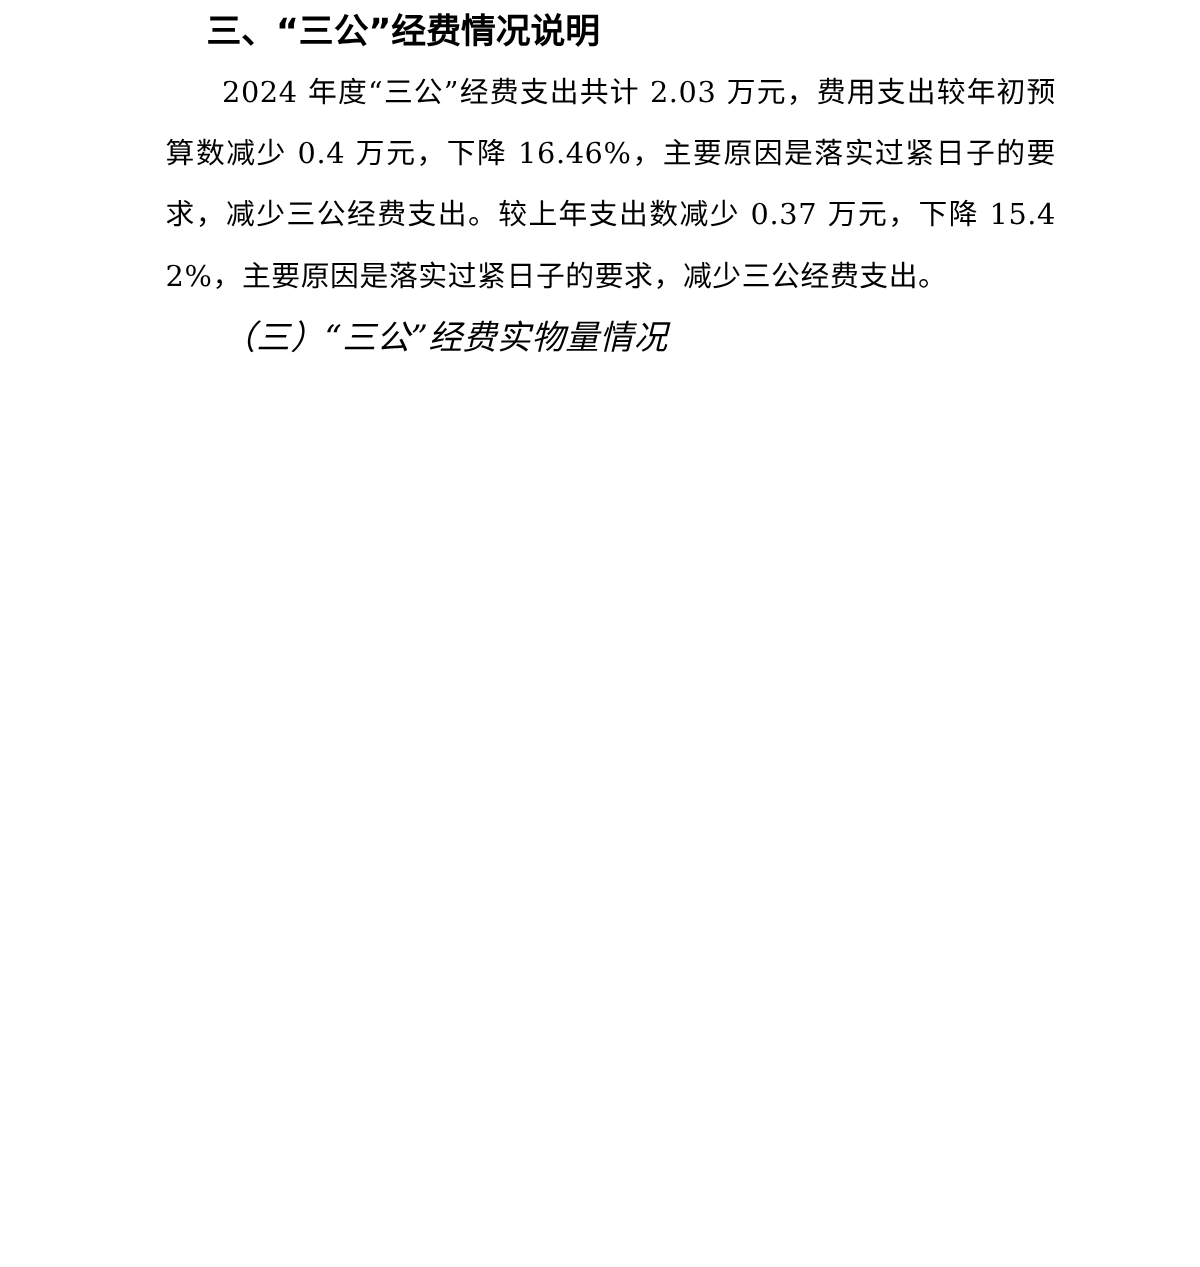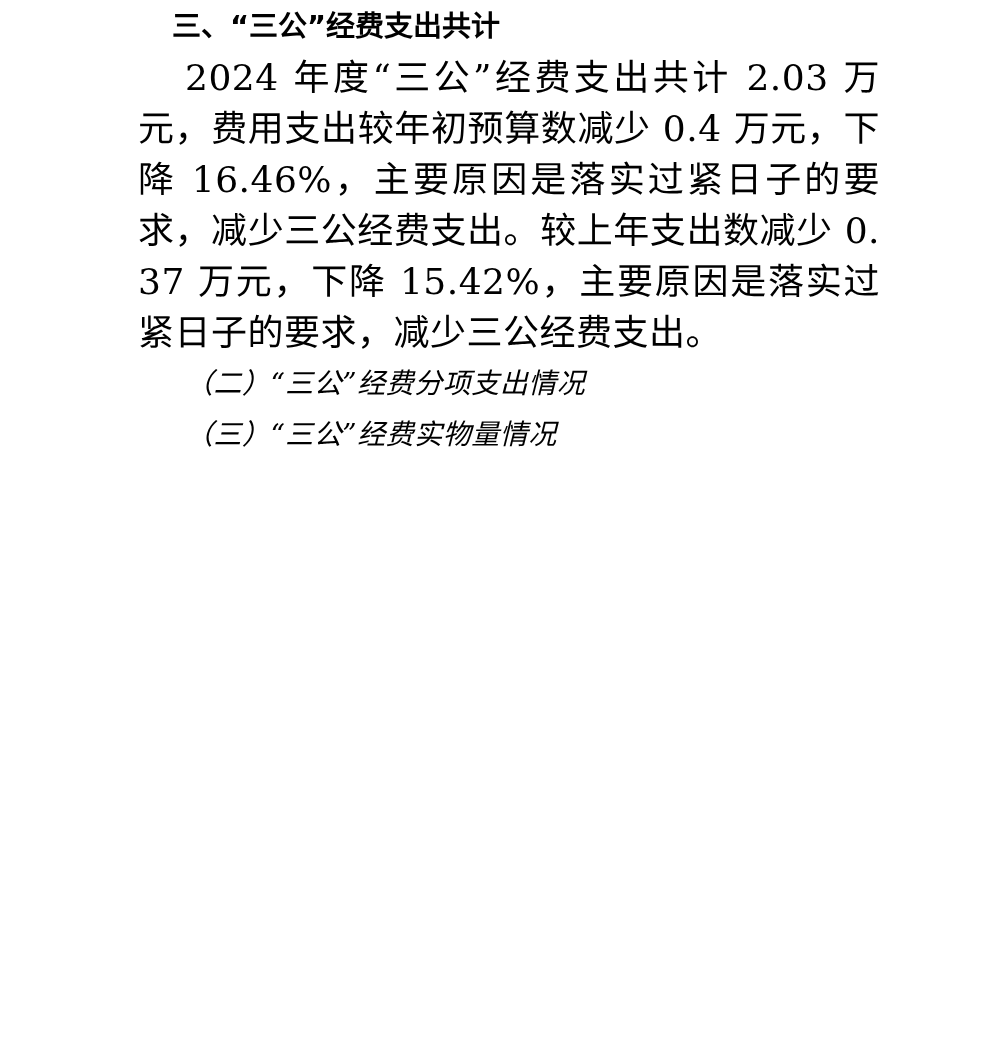--- a/index.html
+++ b/index.html
@@ -17,21 +17,21 @@
   .page {
     box-sizing: border-box;
     width: 1000px;
     height: 1056px;
     padding: 1px 120px 0 138px;
     background: #ffffff;
   }
   .block {
     margin: 0;
     padding: 0;
-    font-size: 36px;
+    font-size: 24px;
     line-height: 51px;
     text-align: justify;
     text-justify: inter-character;
     text-indent: 47px;
     font-weight: normal;
     letter-spacing: 0.5px;
     word-break: break-all;
   }
   .h1 {
     font-family: "DejaVu Sans", "Liberation Sans", sans-serif;
@@ -43,26 +43,25 @@
   .h2 {
     font-style: italic;
     font-size: 28px;
   }
 </style>
 </head>
 <body>
 
 <main class="page">
 
-  <h1 class="block h1">三、“三公”经费支出共计</h1>
+  <h1 class="block h1">三、“三公”经费情况说明</h1>
 
 
   <p class="block">2024 年度“三公”经费支出共计 2.03 万元，费用支出较年初预算数减少 0.4 万元，下降 16.46%，主要原因是落实过紧日子的要求，减少三公经费支出。较上年支出数减少 0.37 万元，下降 15.42%，主要原因是落实过紧日子的要求，减少三公经费支出。</p>
 
-  <h2 class="block h2">（二）“三公”经费分项支出情况</h2>
 
 
 
 
 
   <h2 class="block h2">（三）“三公”经费实物量情况</h2>
 
 </main>
 
 </body></html>

